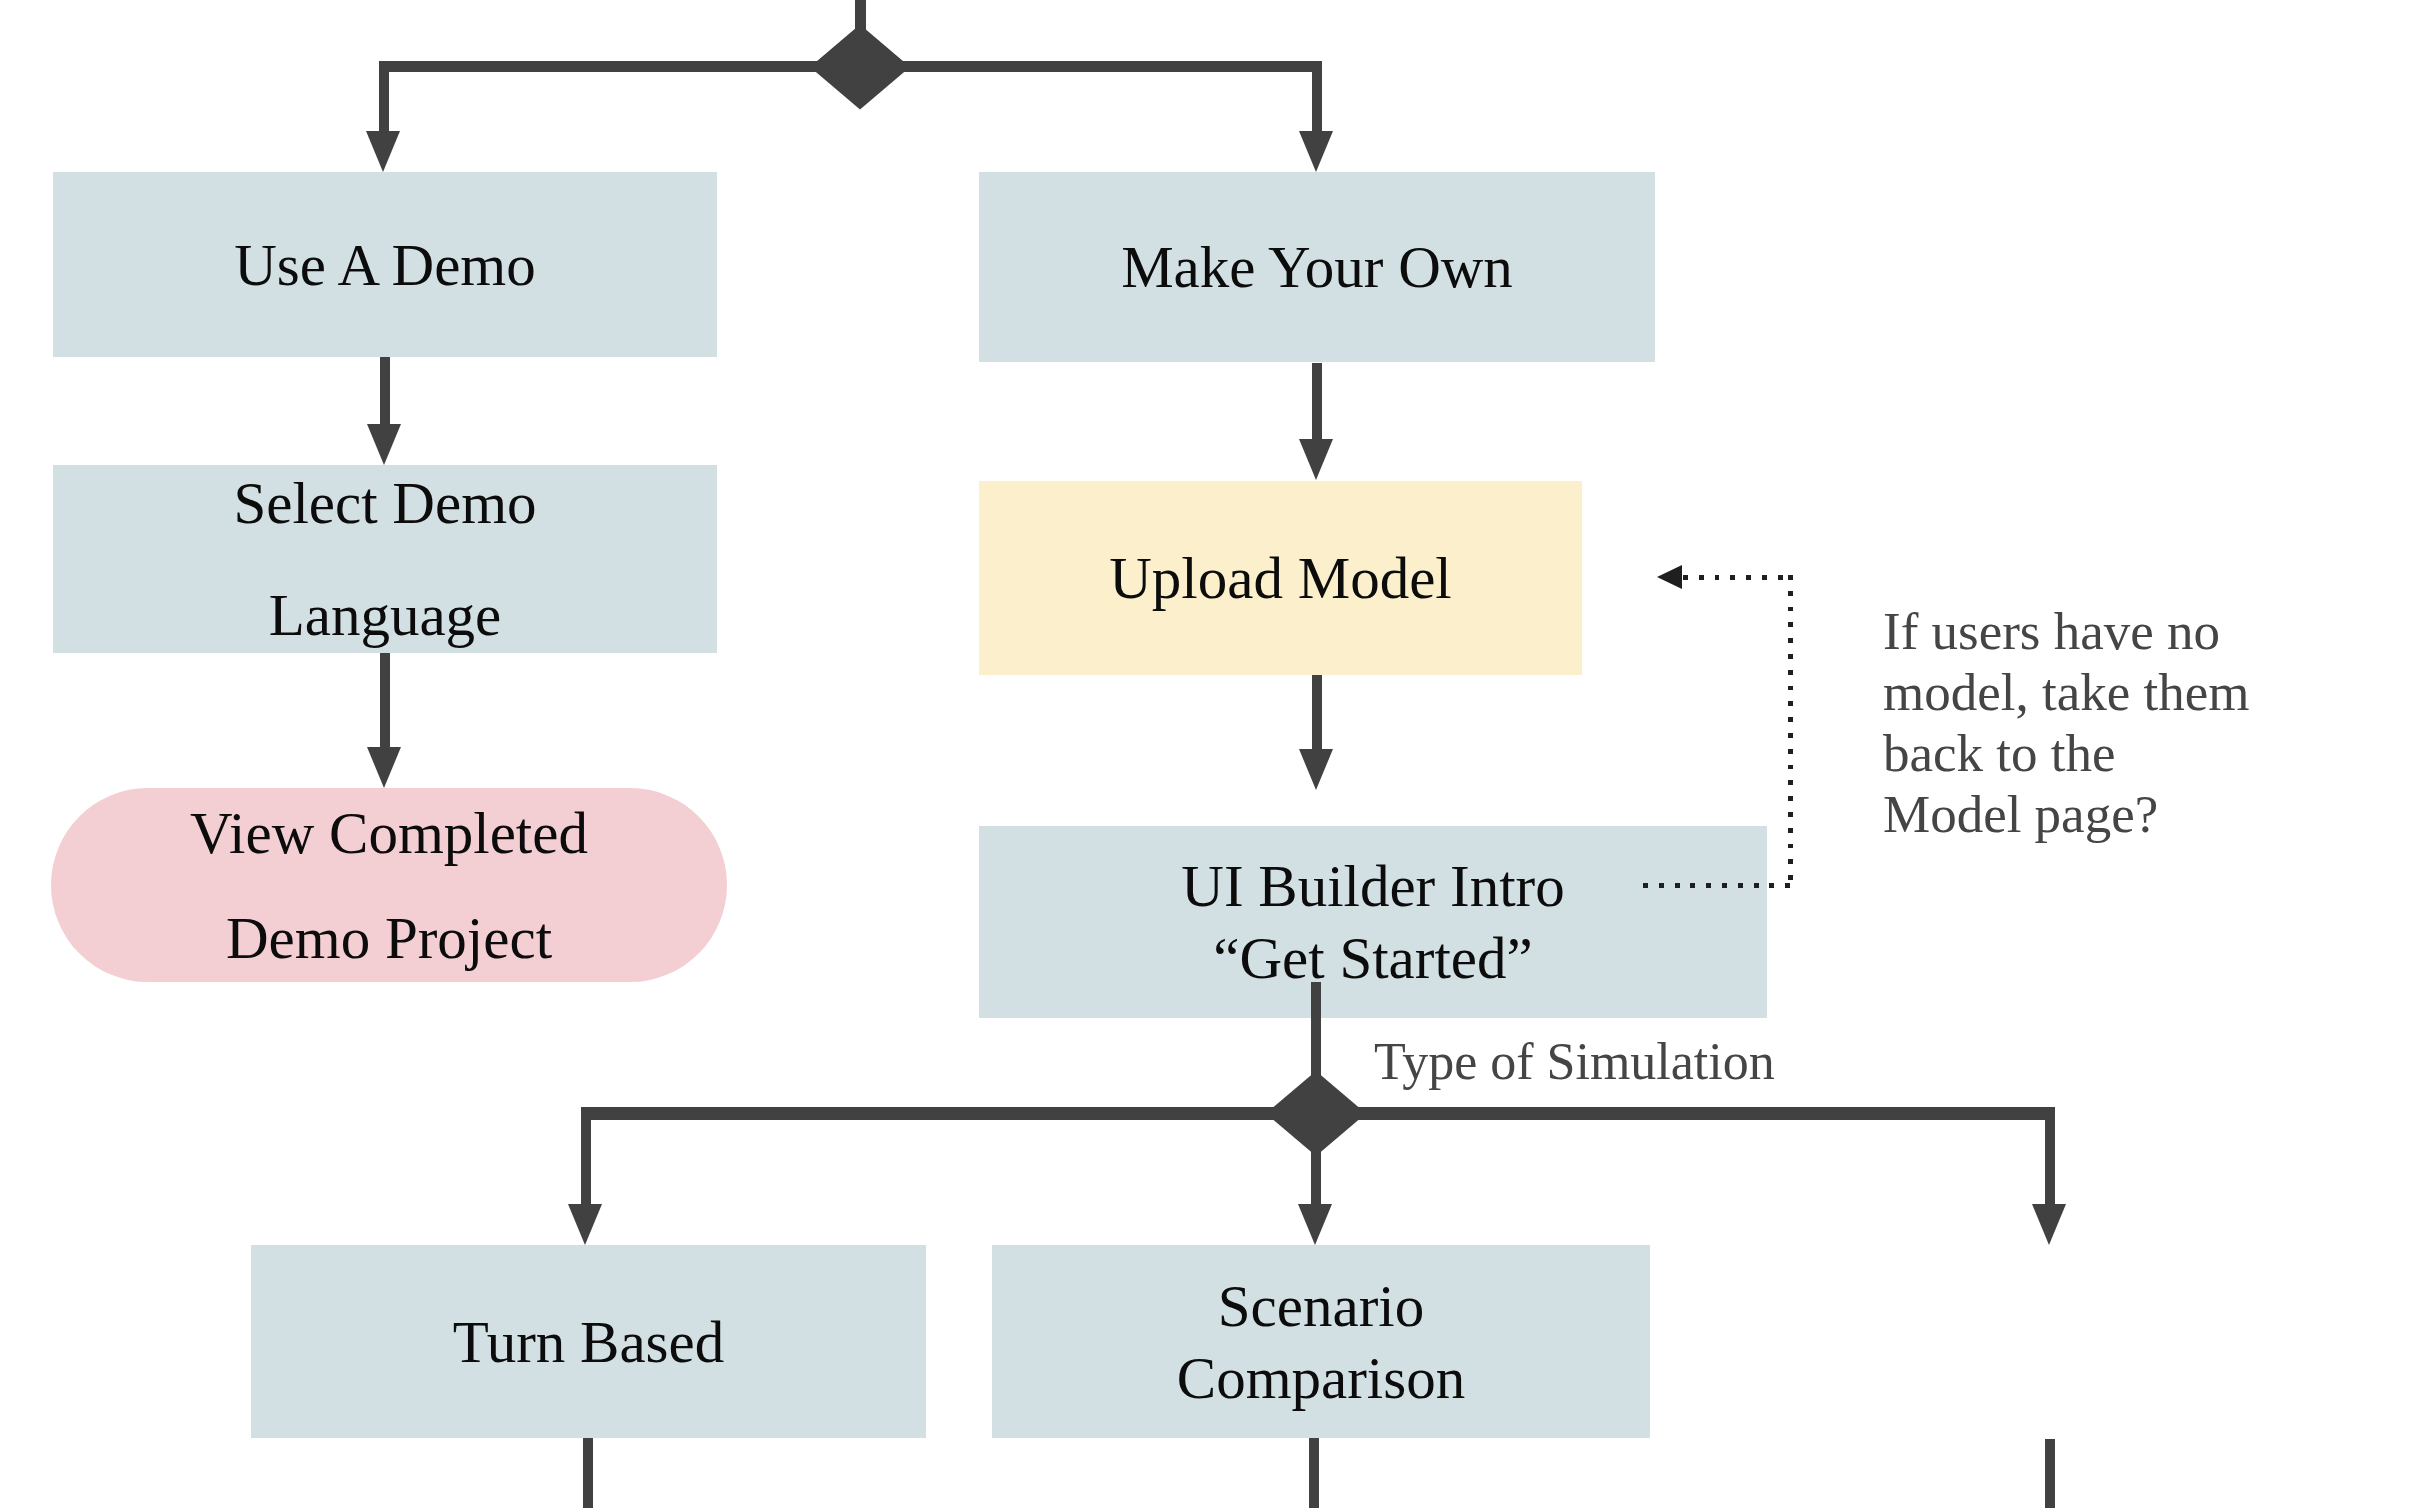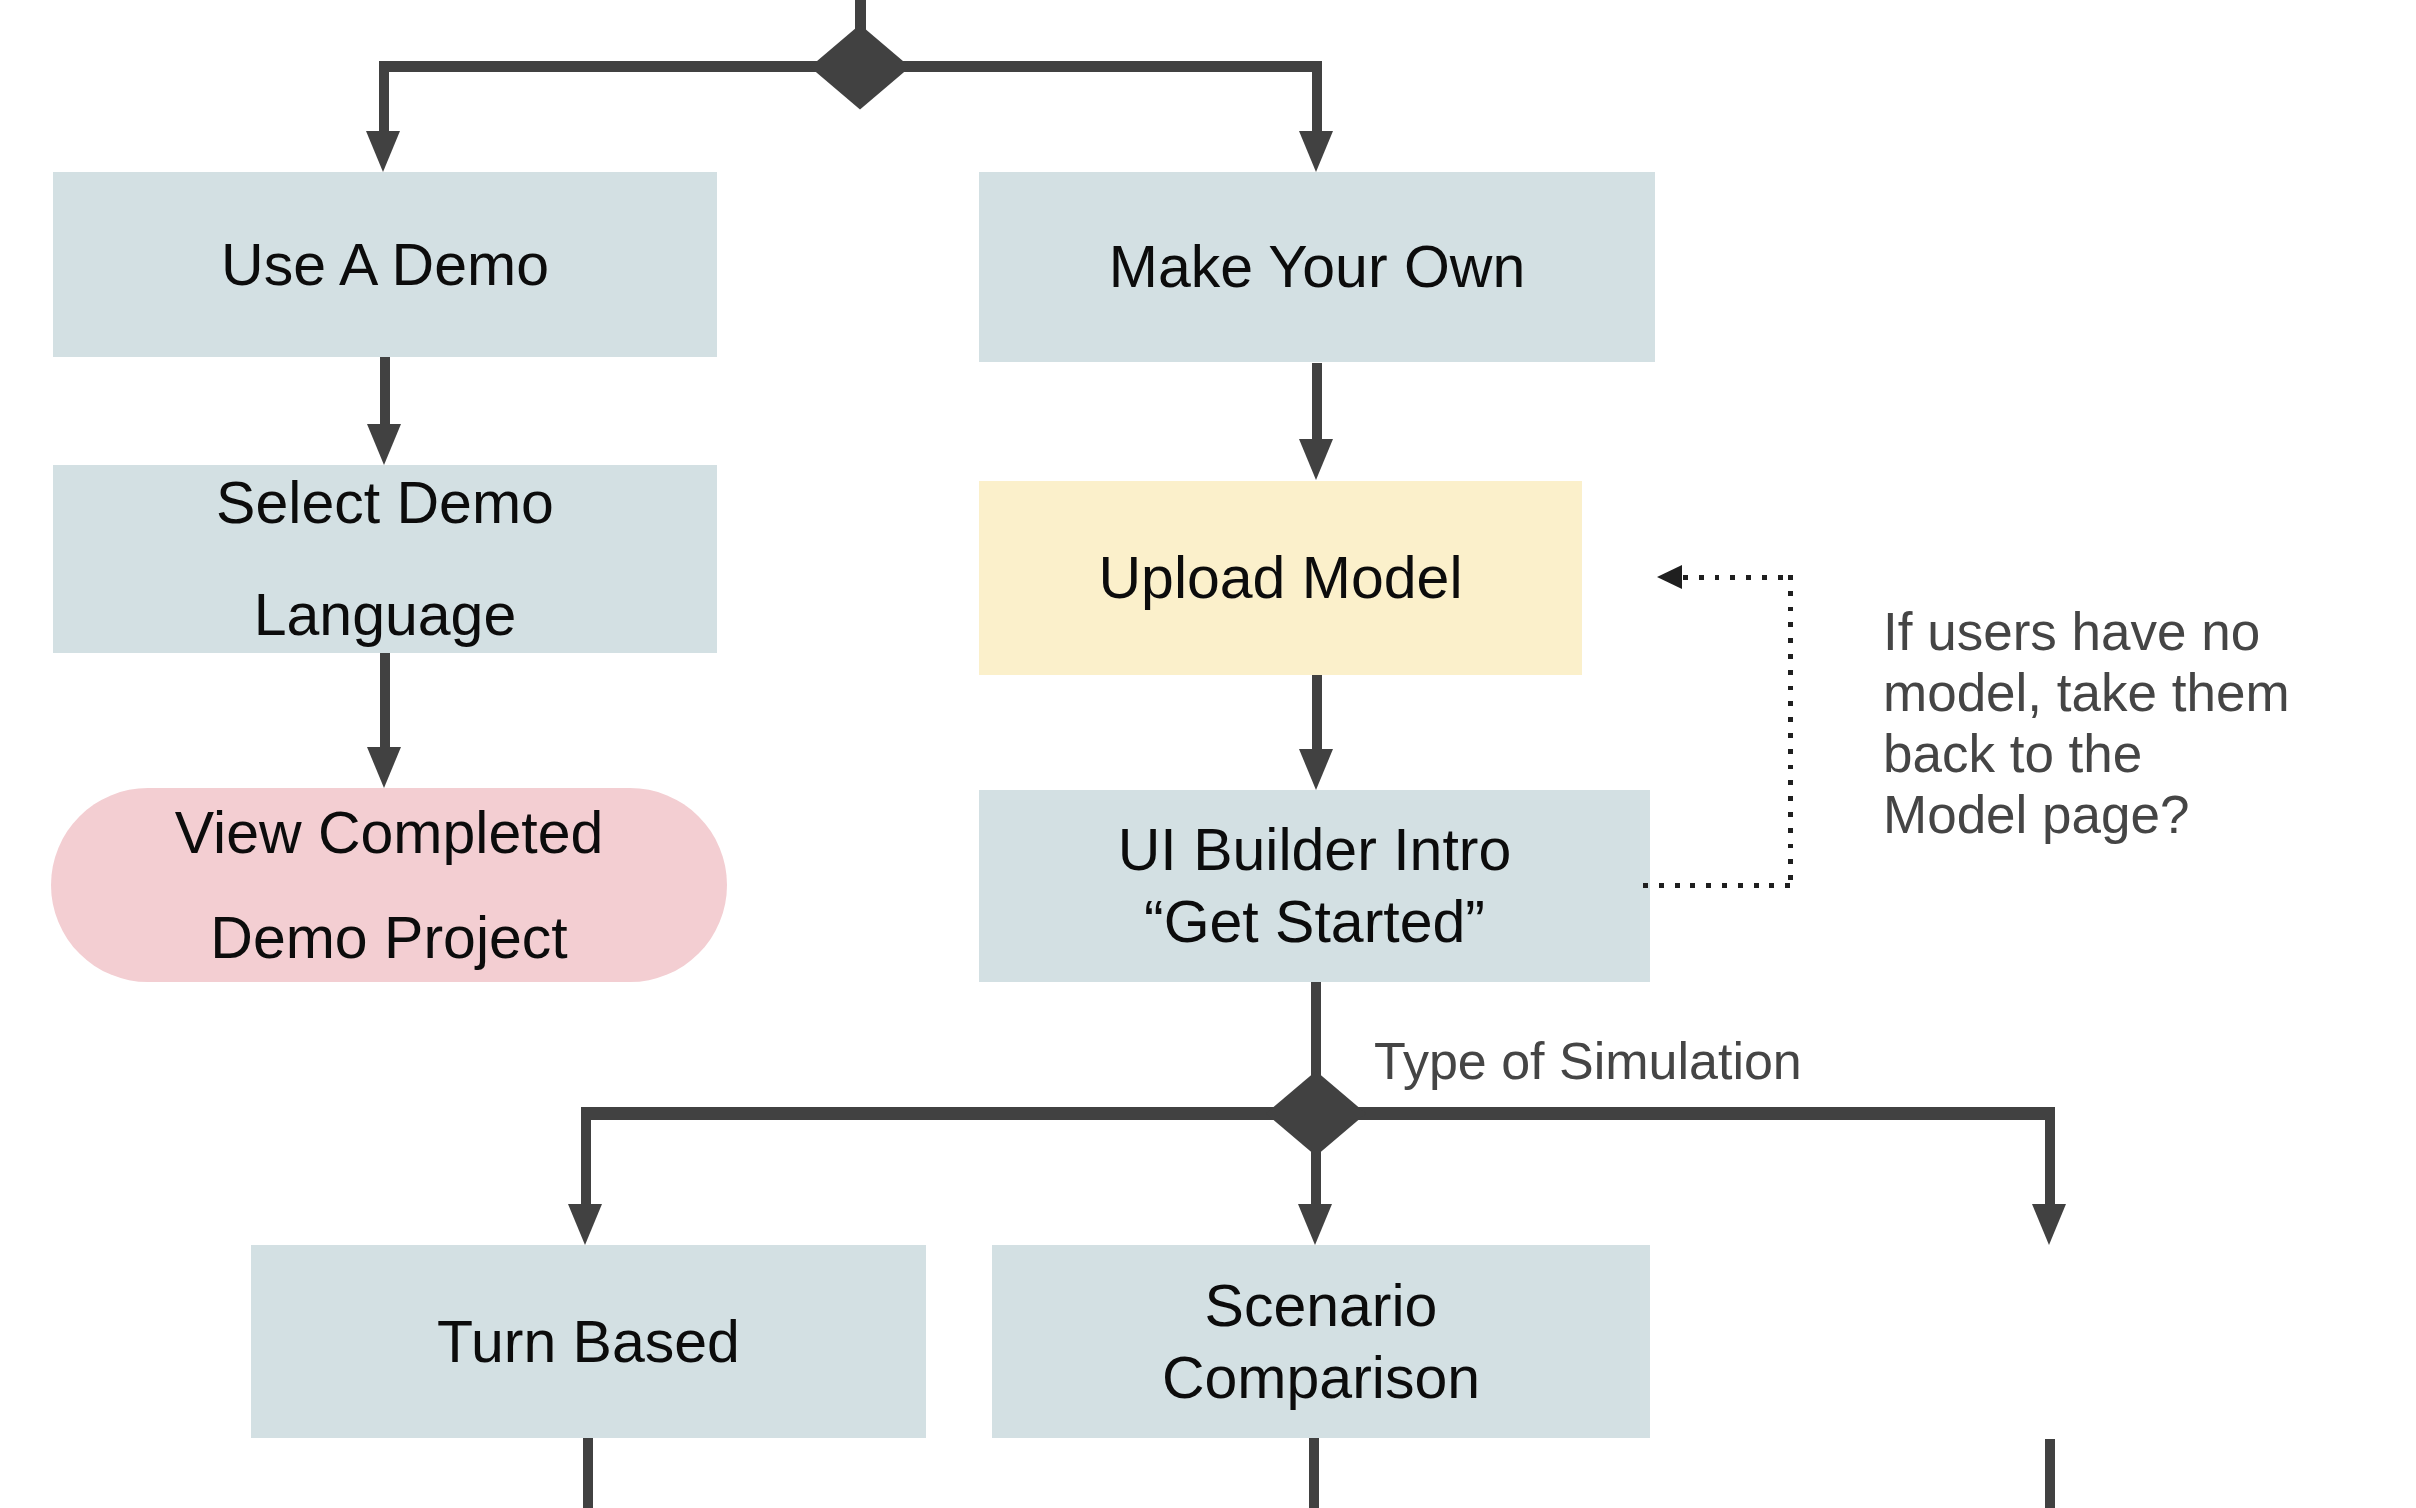--- a/index.html
+++ b/index.html
@@ -1,21 +1,21 @@
 <!DOCTYPE html>
 <html style="--process-fill: #d3e0e3; --highlight-fill: #fbf0cb; --terminator-fill: #f3ced2; --connector: #414141; --label-text: #0c0c0c; --note-text: #454545;"><head>
 <meta charset="utf-8">
 <style>
   html,body{margin:0;padding:0;background:#ffffff;}
   .canvas{
     position:relative;
     width:2416px;height:1508px;
     background:#ffffff;
     overflow:hidden;
-    font-family:Liberation Sans, sans-serif;
+    font-family:Liberation Serif, serif;
   }
   .node{
     position:absolute;
     display:flex;flex-direction:column;
     align-items:center;justify-content:center;
     text-align:center;
     font-size:59px;line-height:72px;
     color:var(--label-text,#0c0c0c);
     background:var(--process-fill,#d3e0e3);
   }
@@ -97,21 +97,21 @@
     <div>Language</div>
   </div>
   <div class="node highlight" style="left:979px;top:481px;width:603px;height:194px;">
     <div>Upload Model</div>
   </div>
 
   <div class="node terminator" style="left:51px;top:788px;width:676px;height:194px;gap:33px;">
     <div>View Completed</div>
     <div>Demo Project</div>
   </div>
-  <div class="node" style="left:979px;top:790px;width:671px;height:192px;">
+  <div class="node" style="left:979px;top:826px;width:788px;height:192px;">
     <div>UI Builder Intro</div>
     <div>“Get Started”</div>
   </div>
 
   <div class="arrowhead-left" style="left:1657px;top:565px;"></div>
   <div class="dotted-h" style="left:1683px;top:575px;width:108px;"></div>
   <div class="dotted-v" style="left:1788px;top:575px;height:313px;"></div>
   <div class="dotted-h" style="left:1643px;top:883px;width:148px;"></div>
 
   <div class="annotation">

